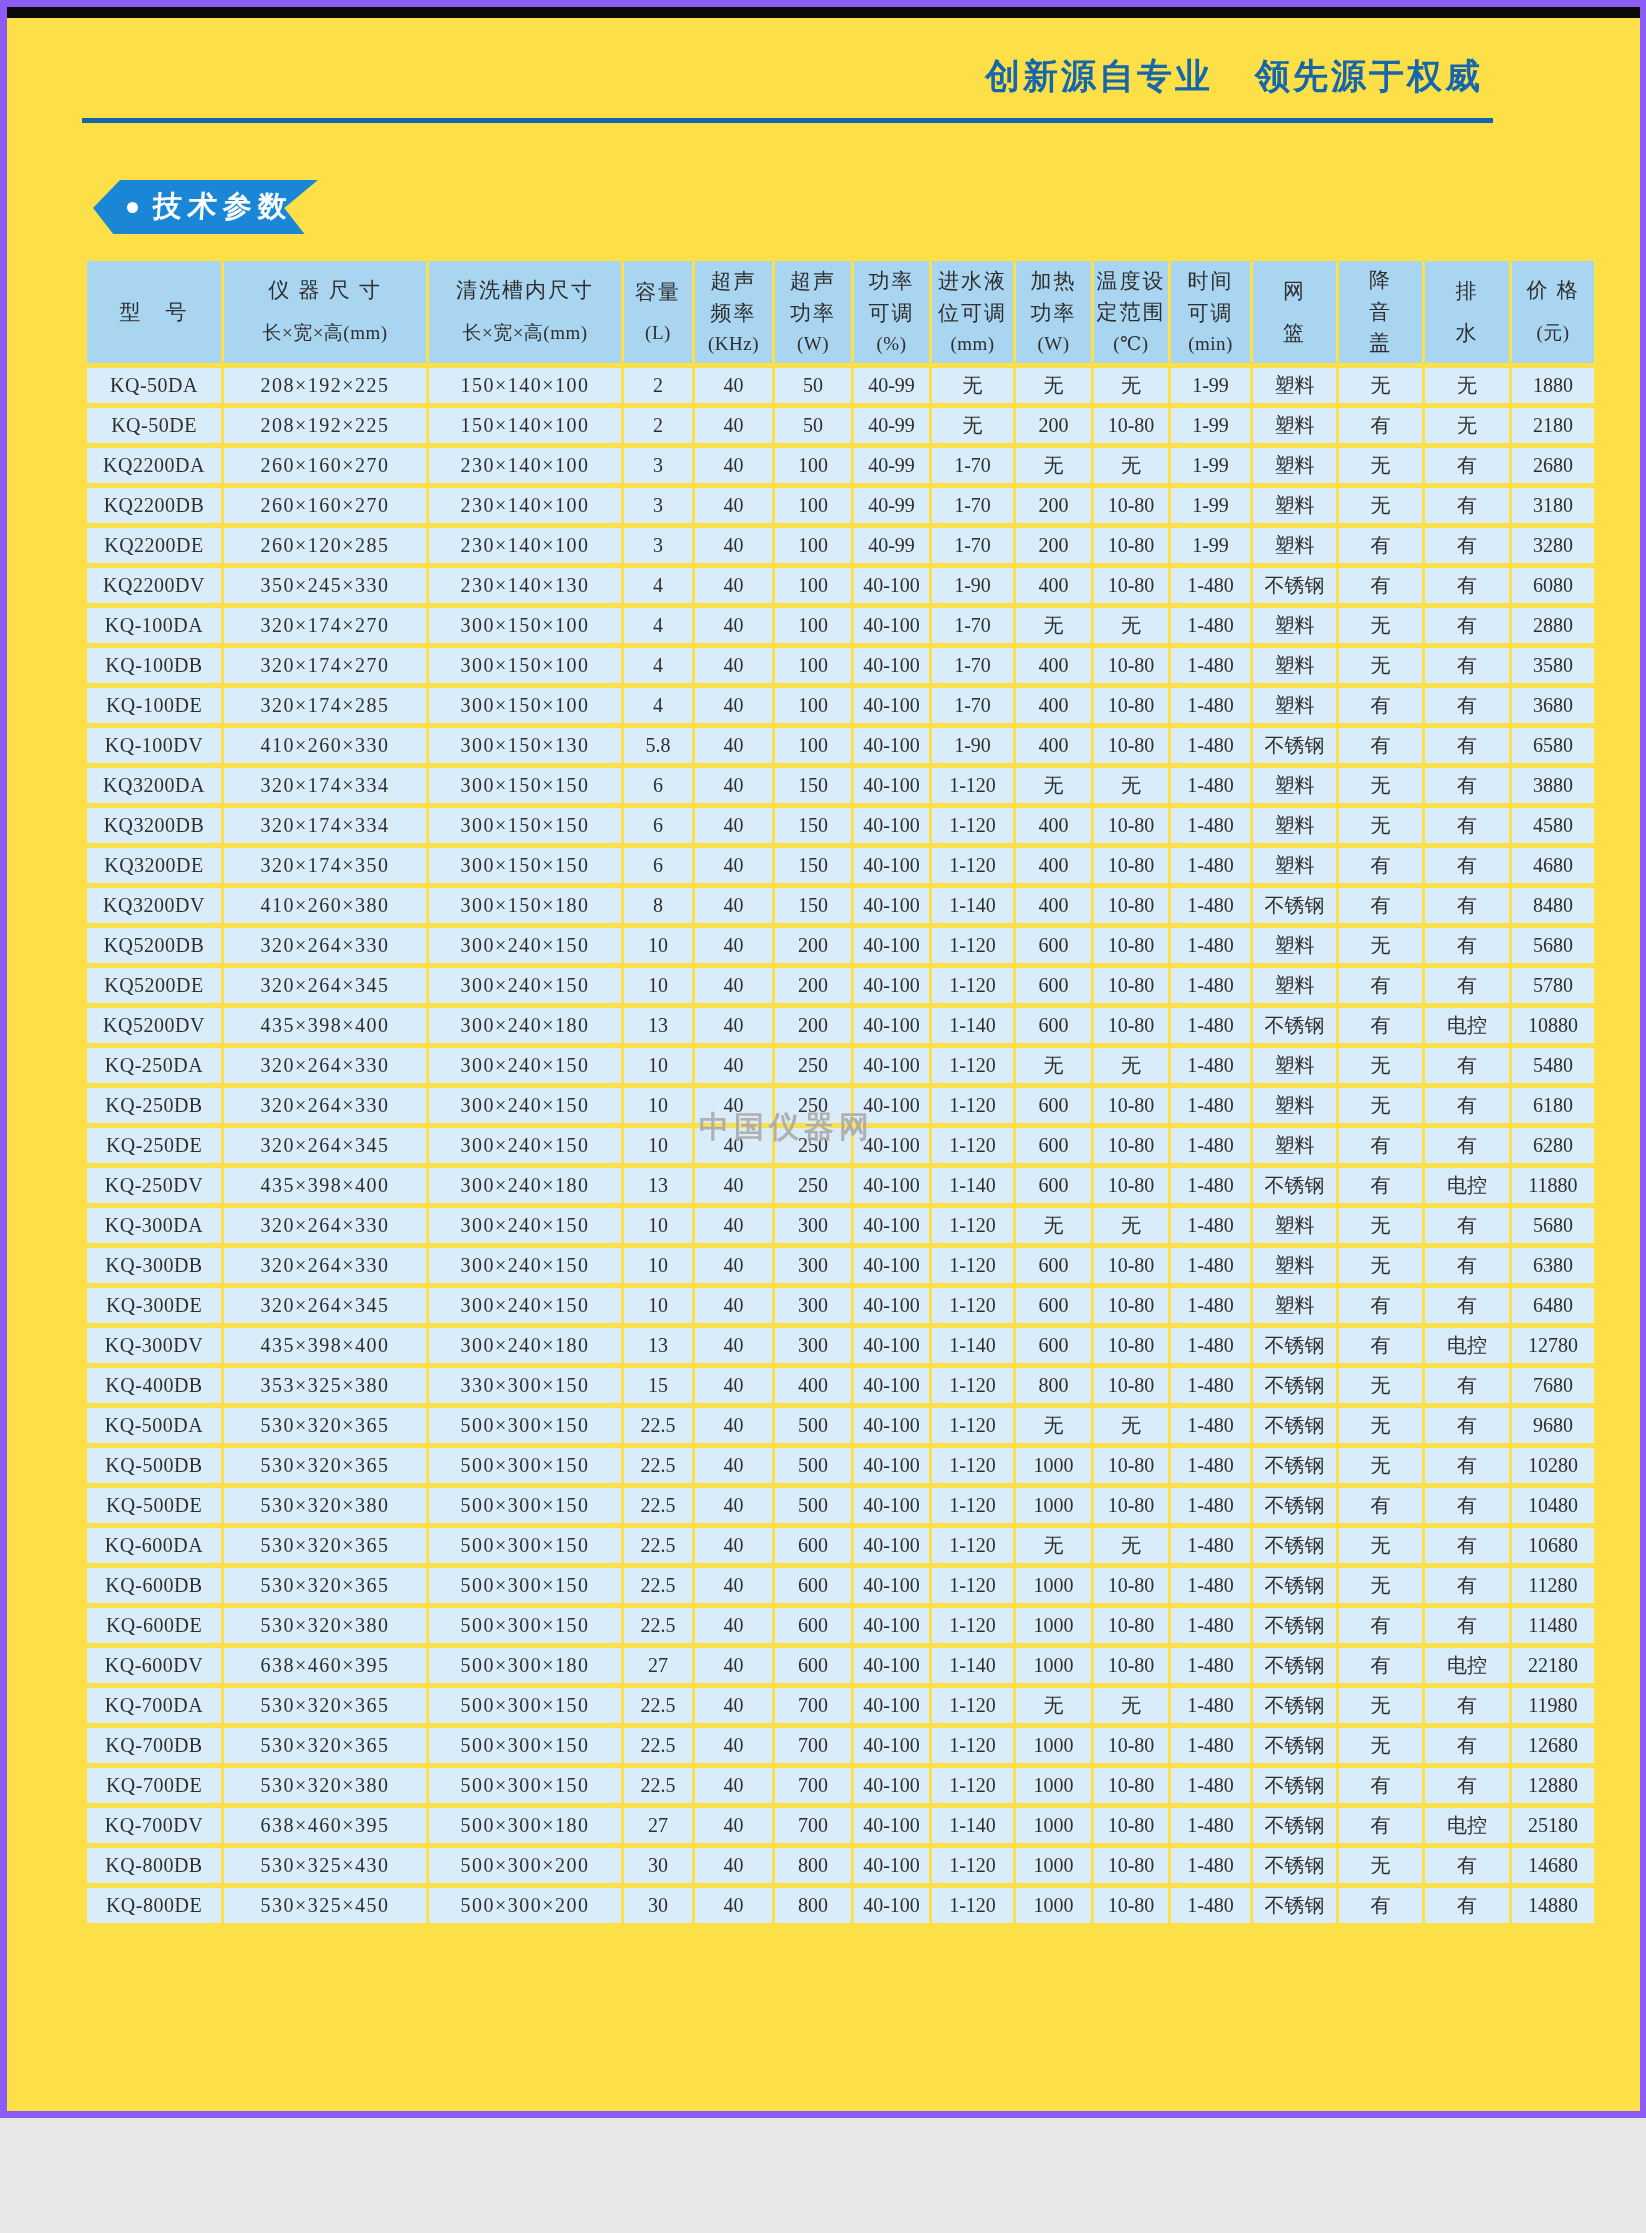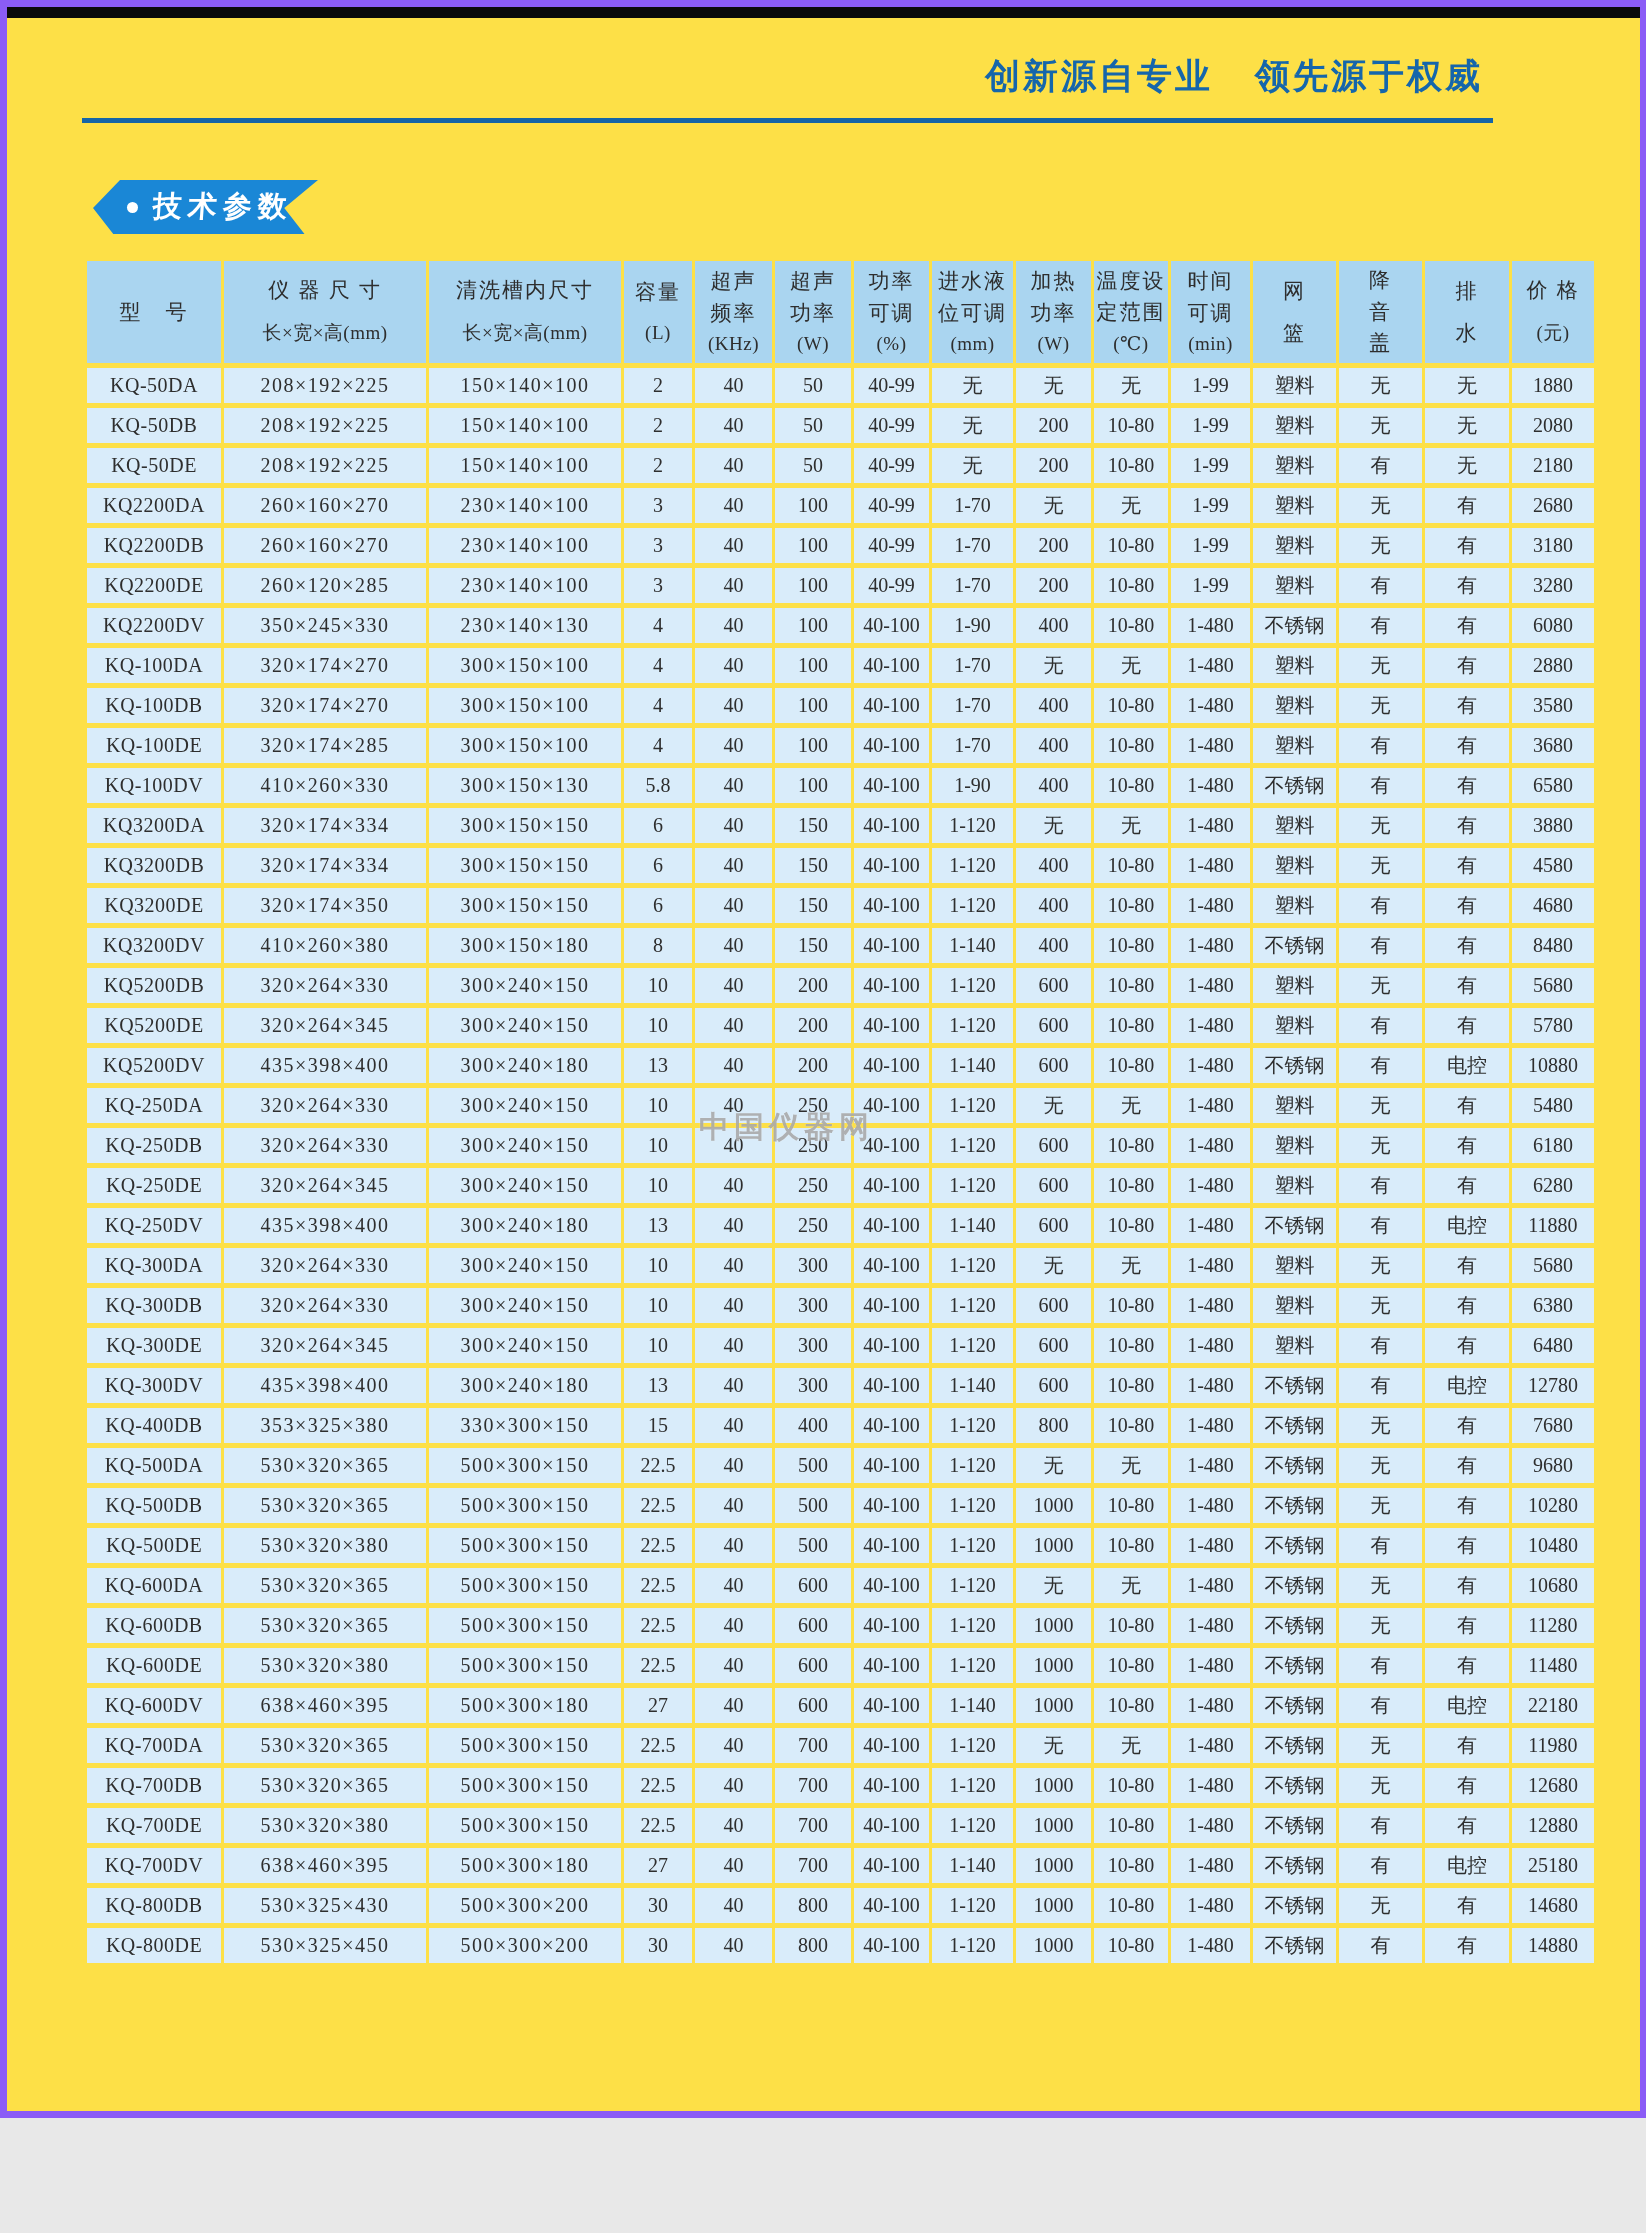--- a/index.html
+++ b/index.html
@@ -238,37 +238,20 @@
           <td>无</td>
           <td>无</td>
           <td>无</td>
           <td>1-99</td>
           <td>塑料</td>
           <td>无</td>
           <td>无</td>
           <td>1880</td>
         </tr>
         <tr>
-          <td class="model">KQ-50DB</td>
-          <td class="dims">208×192×225</td>
-          <td class="dims">150×140×100</td>
-          <td>2</td>
-          <td>40</td>
-          <td>50</td>
-          <td>40-99</td>
-          <td>无</td>
-          <td>200</td>
-          <td>10-80</td>
-          <td>1-99</td>
-          <td>塑料</td>
-          <td>无</td>
-          <td>无</td>
-          <td>2080</td>
-        </tr>
-        <tr>
           <td class="model">KQ-50DE</td>
           <td class="dims">208×192×225</td>
           <td class="dims">150×140×100</td>
           <td>2</td>
           <td>40</td>
           <td>50</td>
           <td>40-99</td>
           <td>无</td>
           <td>200</td>
           <td>10-80</td>

